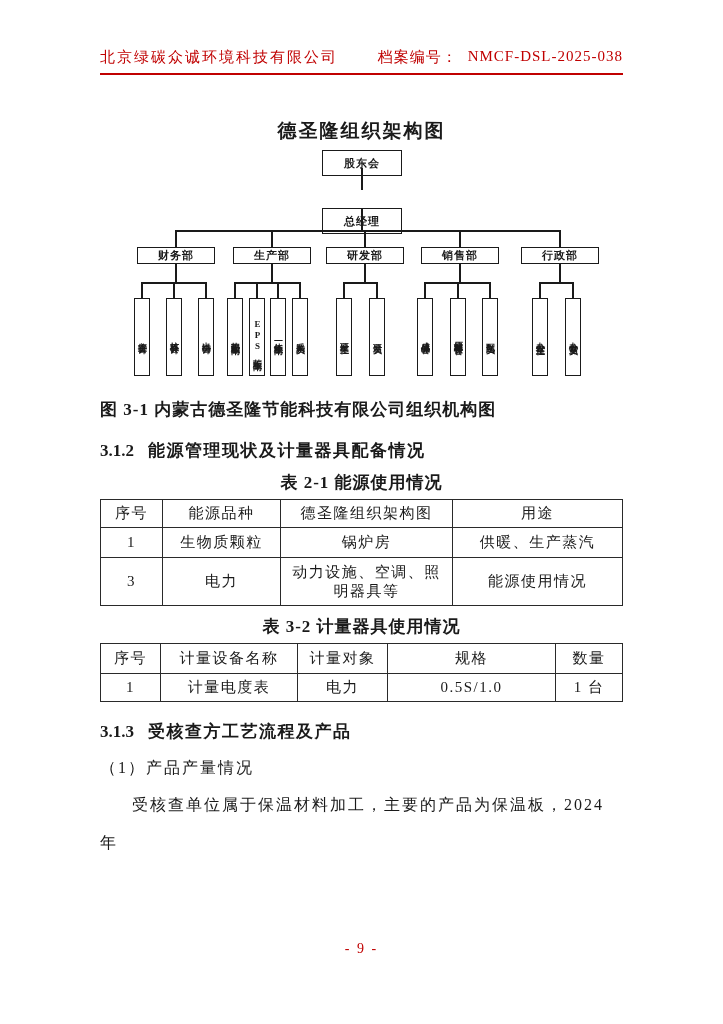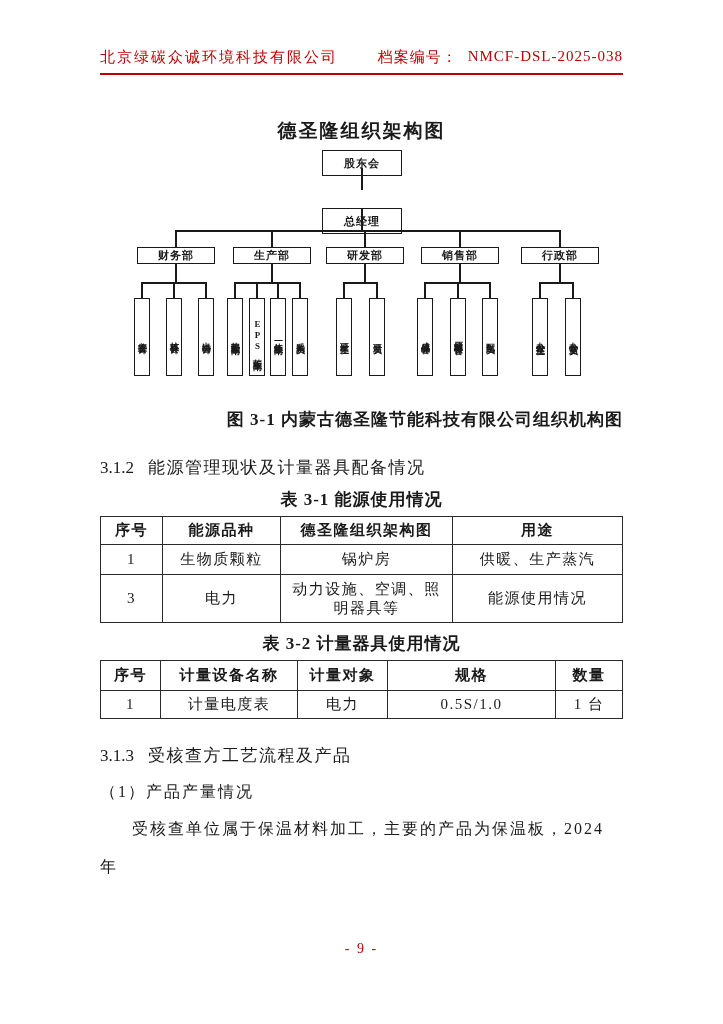--- a/index.html
+++ b/index.html
@@ -30,32 +30,32 @@
   .dbox { top:135px; width:78px; height:17px; }
   .vbox { position:absolute; top:186px; width:16px; height:78px;
     border:1.5px solid #1a1a1a; background:#fff;
     display:flex; align-items:center; justify-content:center; }
   .vbox span { writing-mode:vertical-rl; text-orientation:upright;
     font-size:9px; font-weight:bold; line-height:1; letter-spacing:1px; white-space:nowrap; }
   .vl { position:absolute; width:2px; background:#1a1a1a; }
   .hl { position:absolute; height:2px; background:#1a1a1a; }
 
   
-  .fig-caption { margin-top:28px; text-align:right; font-weight:bold; font-size:17px; letter-spacing:1px; }
-  .sec-head { margin-top:25px; font-weight:normal; font-size:17px; letter-spacing:1.5px; }
+  .fig-caption { margin-top:18px; text-align:left; font-weight:bold; font-size:17px; letter-spacing:1px; }
+  .sec-head { margin-top:18px; font-weight:bold; font-size:17px; letter-spacing:1.5px; }
   .sec-head .num { margin-right:14px; letter-spacing:0; }
   .para { margin-top:7px; font-size:16px; line-height:38px; letter-spacing:2px; }
   .para .indent { text-indent:2em; }
   .tbl-caption { margin-top:9px; text-align:center; font-weight:bold; font-size:17px; letter-spacing:1px; }
 
   
   table { border-collapse:collapse; width:523px; margin-top:5px;
     font-size:15px; letter-spacing:1.5px; text-align:center; }
   th, td { border:1.5px solid #2a2a2a; padding:2px 4px; }
-  th { font-weight:bold; }
+  th { font-weight:normal; }
   #table1 th { height:28px; }
   #table1 tr.r1 td { height:30px; }
   #table1 tr.r2 td { height:48px; }
   #table2 th { height:30px; }
   #table2 td { height:28px; }
 
   .sub-head { margin-top:15px; font-size:16px; letter-spacing:2px; }
 
   .page-footer { position:absolute; left:0; top:941px; width:100%;
     text-align:center; font-size:14px; color:#c00000; letter-spacing:2px; }
@@ -165,21 +165,21 @@
       </div>
   </div>
 
   <div class="fig-caption">图 3-1 内蒙古德圣隆节能科技有限公司组织机构图</div>
 
   <div class="sec-head">
     <span class="num">3.1.2</span><span>能源管理现状及计量器具配备情况</span>
   </div>
 
 
-  <div class="tbl-caption">表 3-1 能源使用情况</div>
+  <div class="tbl-caption">表 2-1 能源使用情况</div>
 
   <table id="table1">
     <tbody>
         <tr>
       <th style="width:62px">序号</th>
       <th style="width:118px">能源品种</th>
       <th style="width:172px">德圣隆组织架构图</th>
       <th>用途</th>
     </tr>
     <tr class="r1">

